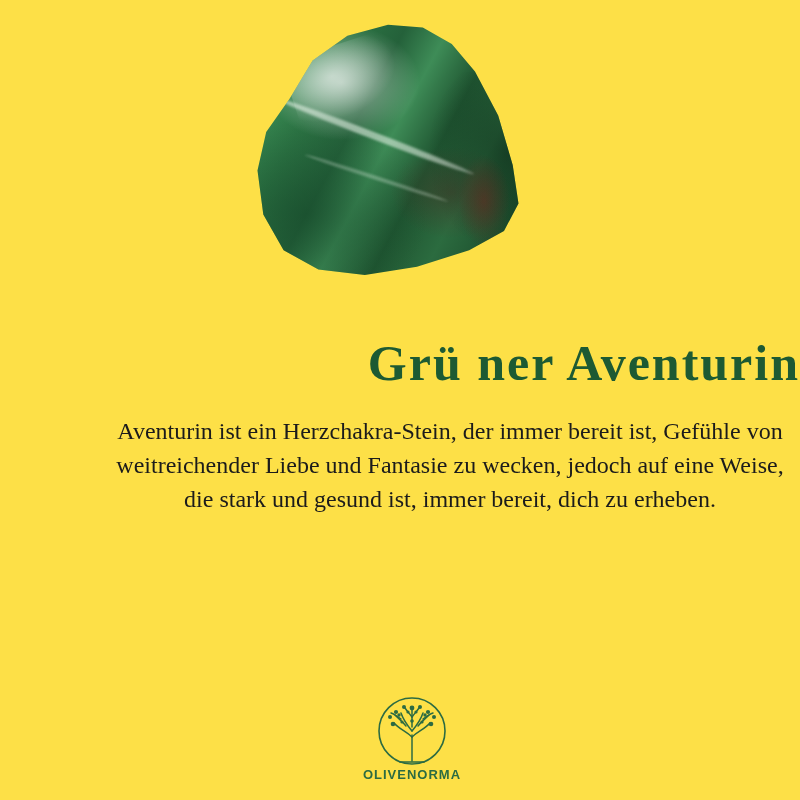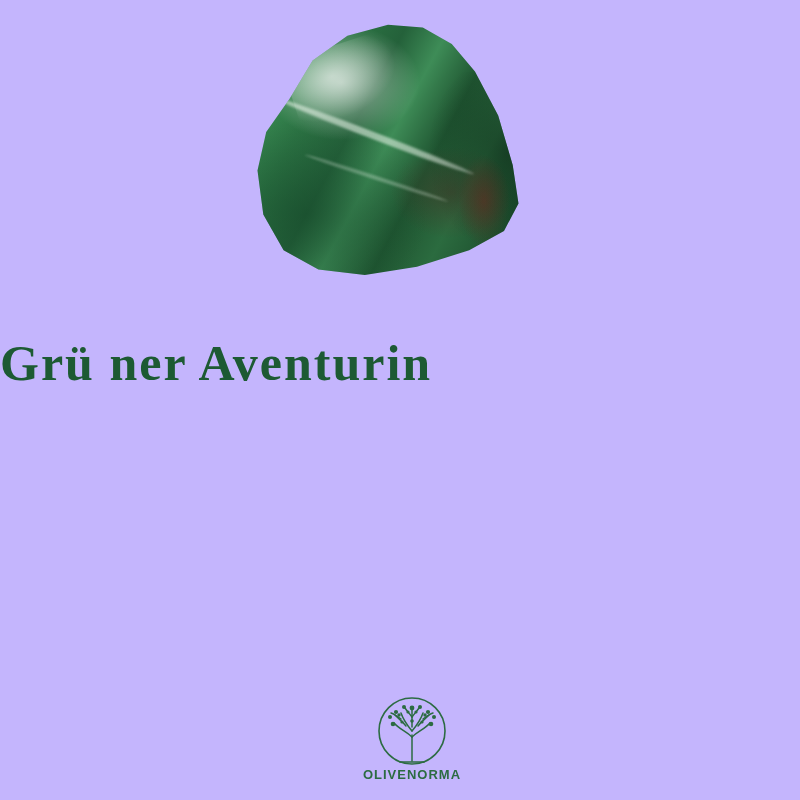--- a/index.html
+++ b/index.html
@@ -10,24 +10,24 @@
     width: 800px;
     height: 800px;
     background: #ffffff;
     font-family: "Liberation Serif", serif;
     overflow: hidden;
   }
   .card {
     position: relative;
     width: 800px;
     height: 800px;
-    background: #c4b5fd;
+    background: #fde047;
     display: flex;
     flex-direction: column;
-    align-items: flex-start;
+    align-items: flex-end;
   }
 
   
   .stone-area {
     width: 800px;
     height: 330px;
     position: relative;
   }
   .stone-wrap {
     position: absolute;
@@ -179,20 +179,21 @@
         <div class="stone-gloss"></div>
         <div class="stone-dark-edge"></div>
         <div class="stone-rust"></div>
       </div>
     </div>
   </div>
 
   <div class="title">Grü ner  Aventurin</div>
 
 
+  <div class="description">Aventurin ist ein Herzchakra-Stein, der immer bereit ist, Gefühle von weitreichender Liebe und Fantasie zu wecken, jedoch auf eine Weise, die stark und gesund ist, immer bereit, dich zu erheben.</div>
 
   <div class="logo-area">
     <svg class="logo-mark" viewBox="0 0 92 80" aria-hidden="true">
       <circle cx="46" cy="38" r="33" fill="none" stroke="#2c6b42" stroke-width="1.6"></circle>
       <g stroke="#2c6b42" stroke-width="1.5" fill="none" stroke-linecap="round">
         <path d="M46 68 L46 42"></path>
         <path d="M46 44 C40 38 33 36 28 30"></path>
         <path d="M46 44 C52 38 59 36 64 30"></path>
         <path d="M46 38 C41 32 37 26 35 20"></path>
         <path d="M46 38 C51 32 55 26 57 20"></path>

